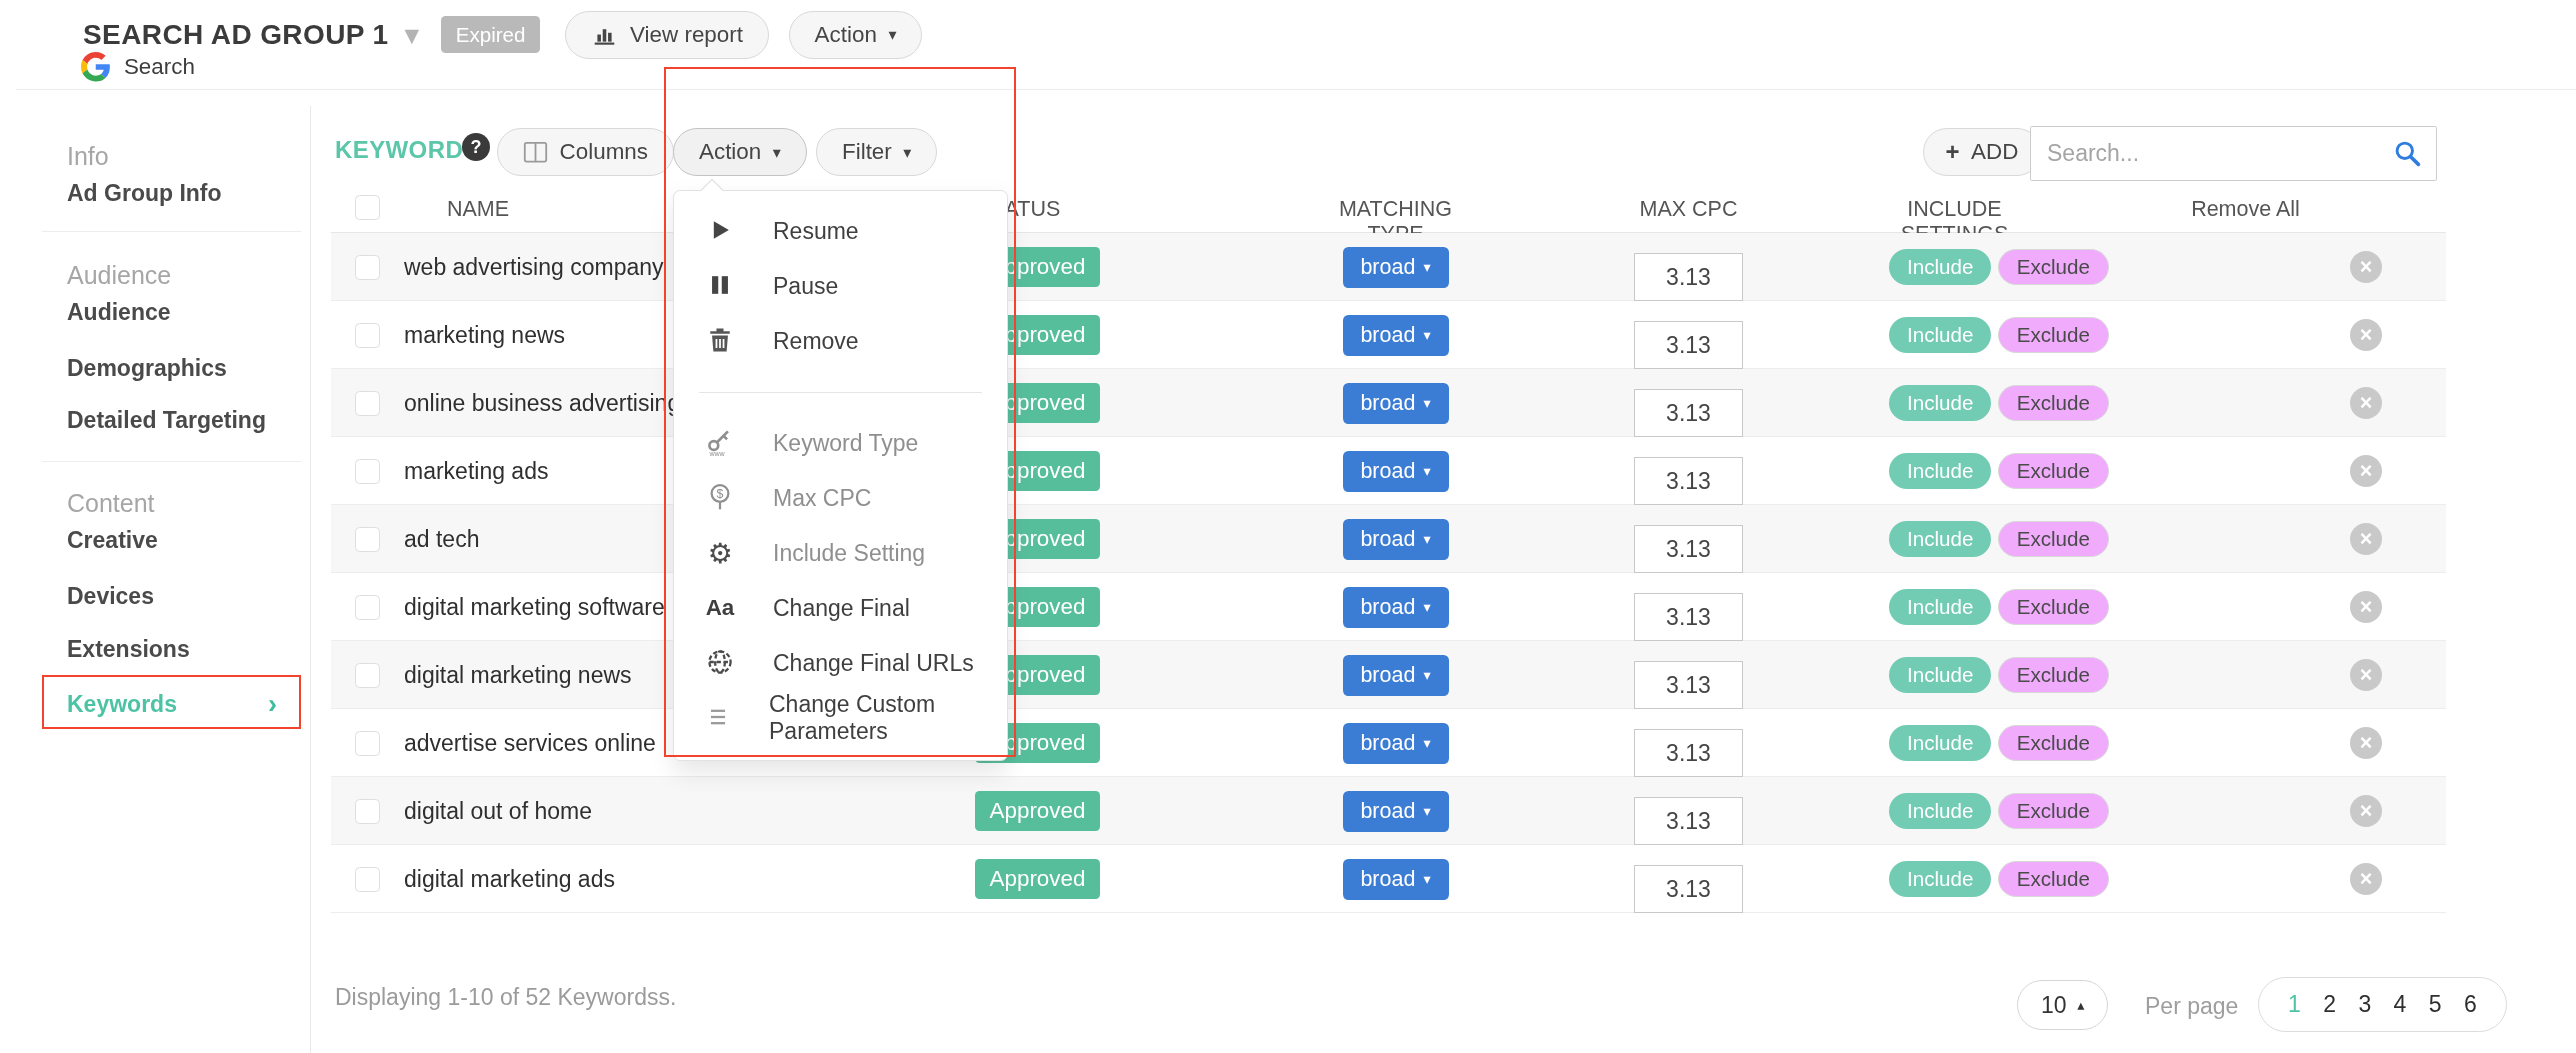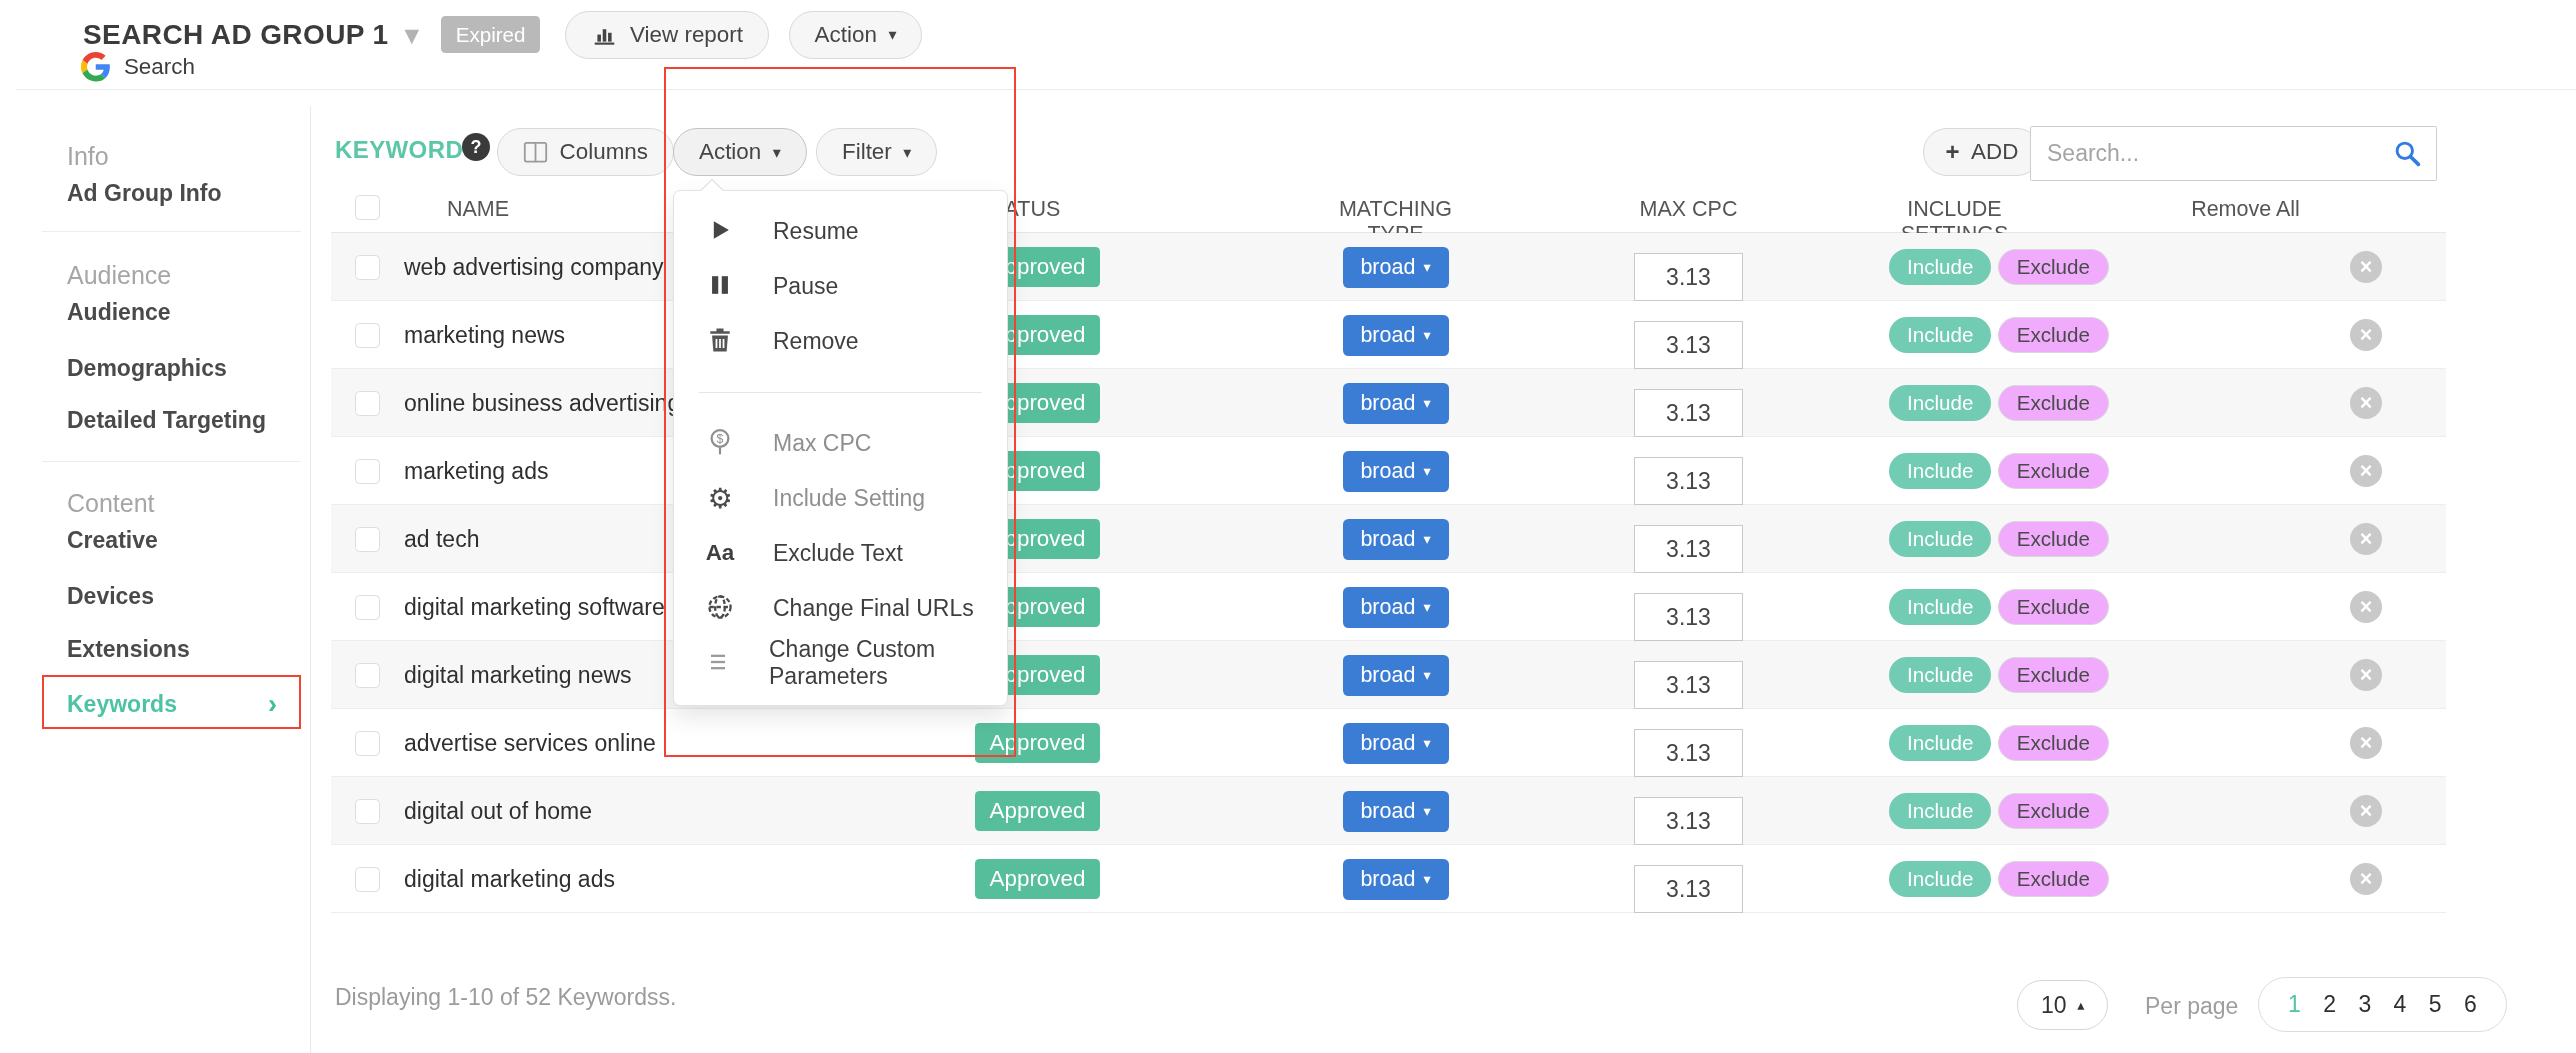--- a/index.html
+++ b/index.html
@@ -505,20 +505,31 @@
     <span class="menu-icon">
             <span><svg width="30" height="30" viewBox="0 0 34 34">
                 <path fill="#555" d="M13 4h8v3h7v3H6V7h7z"></path>
                 <path fill="#555" d="M8 12h18l-1.5 18h-15z"></path>
                 <path stroke="#fff" stroke-width="2" d="M13 16v10M17 16v10M21 16v10"></path>
               </svg></span>
           </span>
     <span class="menu-label">Remove</span>
   </div>
 <div class="menu-divider"></div>
+  <div class="menu-item muted">
+    <span class="menu-icon">
+            <span><svg width="30" height="30" viewBox="0 0 34 34">
+                <circle cx="10" cy="21" r="5" fill="none" stroke="#8f8f8f" stroke-width="3"></circle>
+                <line x1="14" y1="17" x2="26" y2="5" stroke="#8f8f8f" stroke-width="3"></line>
+                <line x1="21" y1="10" x2="25" y2="14" stroke="#8f8f8f" stroke-width="3"></line>
+                <text x="5" y="33" font-size="8" fill="#8f8f8f" font-family="Liberation Sans, sans-serif">www</text>
+              </svg></span>
+          </span>
+    <span class="menu-label">Keyword Type</span>
+  </div>
 
   <div class="menu-item muted">
     <span class="menu-icon">
             <span><svg width="30" height="30" viewBox="0 0 34 34">
                 <circle cx="17" cy="13" r="9.5" fill="none" stroke="#8f8f8f" stroke-width="2.5"></circle>
                 <text x="17" y="18" font-size="14" fill="#8f8f8f" text-anchor="middle" font-family="Liberation Sans, sans-serif">$</text>
                 <line x1="17" y1="23" x2="17" y2="31" stroke="#8f8f8f" stroke-width="2.5"></line>
               </svg></span>
           </span>
     <span class="menu-label">Max CPC</span>
@@ -528,21 +539,21 @@
     <span class="menu-icon">
             <span><span class="icon-text icon-gear">⚙</span></span>
           </span>
     <span class="menu-label">Include Setting</span>
   </div>
 
   <div class="menu-item">
     <span class="menu-icon">
             <span><span class="icon-text">Aa</span></span>
           </span>
-    <span class="menu-label">Exclude Text</span>
+    <span class="menu-label">Change Final</span>
   </div>
 
   <div class="menu-item">
     <span class="menu-icon">
             <span><svg width="30" height="30" viewBox="0 0 34 34">
                 <g fill="none" stroke="#4a4a4a" stroke-width="2.6" stroke-dasharray="5 3">
                   <circle cx="17" cy="17" r="12"></circle>
                   <ellipse cx="17" cy="17" rx="5.5" ry="12"></ellipse>
                   <line x1="5" y1="17" x2="29" y2="17"></line>
                 </g>

